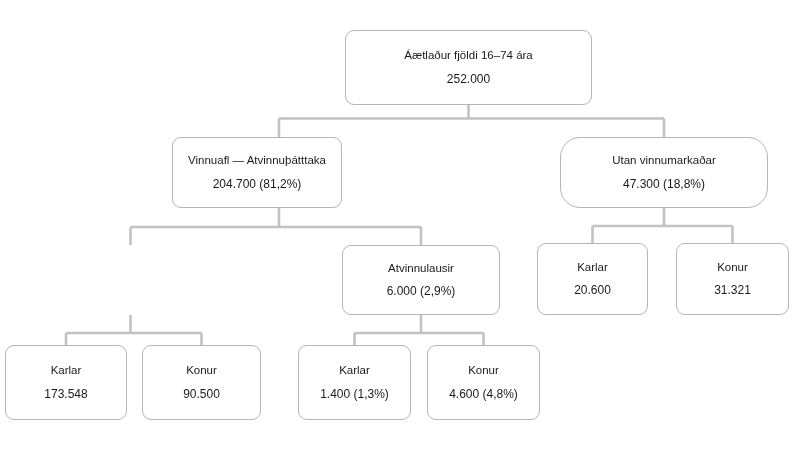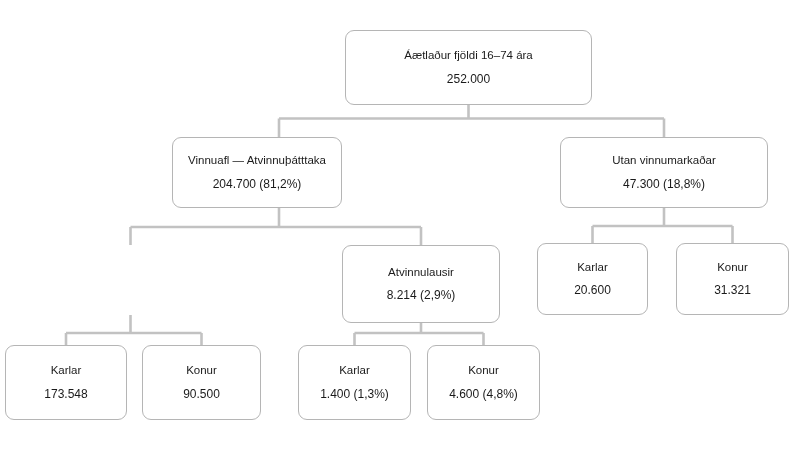--- a/index.html
+++ b/index.html
@@ -49,25 +49,25 @@
     text-align: center;
     white-space: nowrap;
     margin-top: 9px;
   }
 
   
   #node-root        { left: 345px; top: 30px;  width: 247px; height: 75px; }
 
   
   #node-labour      { left: 172px; top: 137px; width: 170px; height: 71px; }
-  #node-outside     { left: 560px; top: 137px; width: 208px; height: 71px; }
+  #node-outside     { left: 560px; top: 137px; width: 208px; height: 71px; border-radius: 20px; }
 
   
   #node-employed    { left: 72px;  top: 245px; width: 117px; height: 70px; }
-  #node-unemployed  { left: 342px; top: 245px; width: 158px; height: 78px; }
+  #node-unemployed  { left: 342px; top: 245px; width: 158px; height: 70px; }
   #node-out-men     { left: 537px; top: 243px; width: 111px; height: 72px; }
   #node-out-women   { left: 676px; top: 243px; width: 113px; height: 72px; }
 
   
   #node-emp-men     { left: 5px;   top: 345px; width: 122px; height: 75px; }
   #node-emp-women   { left: 142px; top: 345px; width: 119px; height: 75px; }
   #node-unemp-men   { left: 298px; top: 345px; width: 113px; height: 75px; }
   #node-unemp-women { left: 427px; top: 345px; width: 113px; height: 75px; }
 </style>
 </head>
@@ -116,21 +116,21 @@
   </div>
 
   <div class="node" id="node-outside">
     <div class="node-label">Utan vinnumarkaðar</div>
     <div class="node-value">47.300 (18,8%)</div>
   </div>
 
 
   <div class="node" id="node-unemployed">
     <div class="node-label">Atvinnulausir</div>
-    <div class="node-value">8.214 (2,9%)</div>
+    <div class="node-value">6.000 (2,9%)</div>
   </div>
 
   <div class="node" id="node-out-men">
     <div class="node-label">Karlar</div>
     <div class="node-value">20.600</div>
   </div>
 
   <div class="node" id="node-out-women">
     <div class="node-label">Konur</div>
     <div class="node-value">31.321</div>

